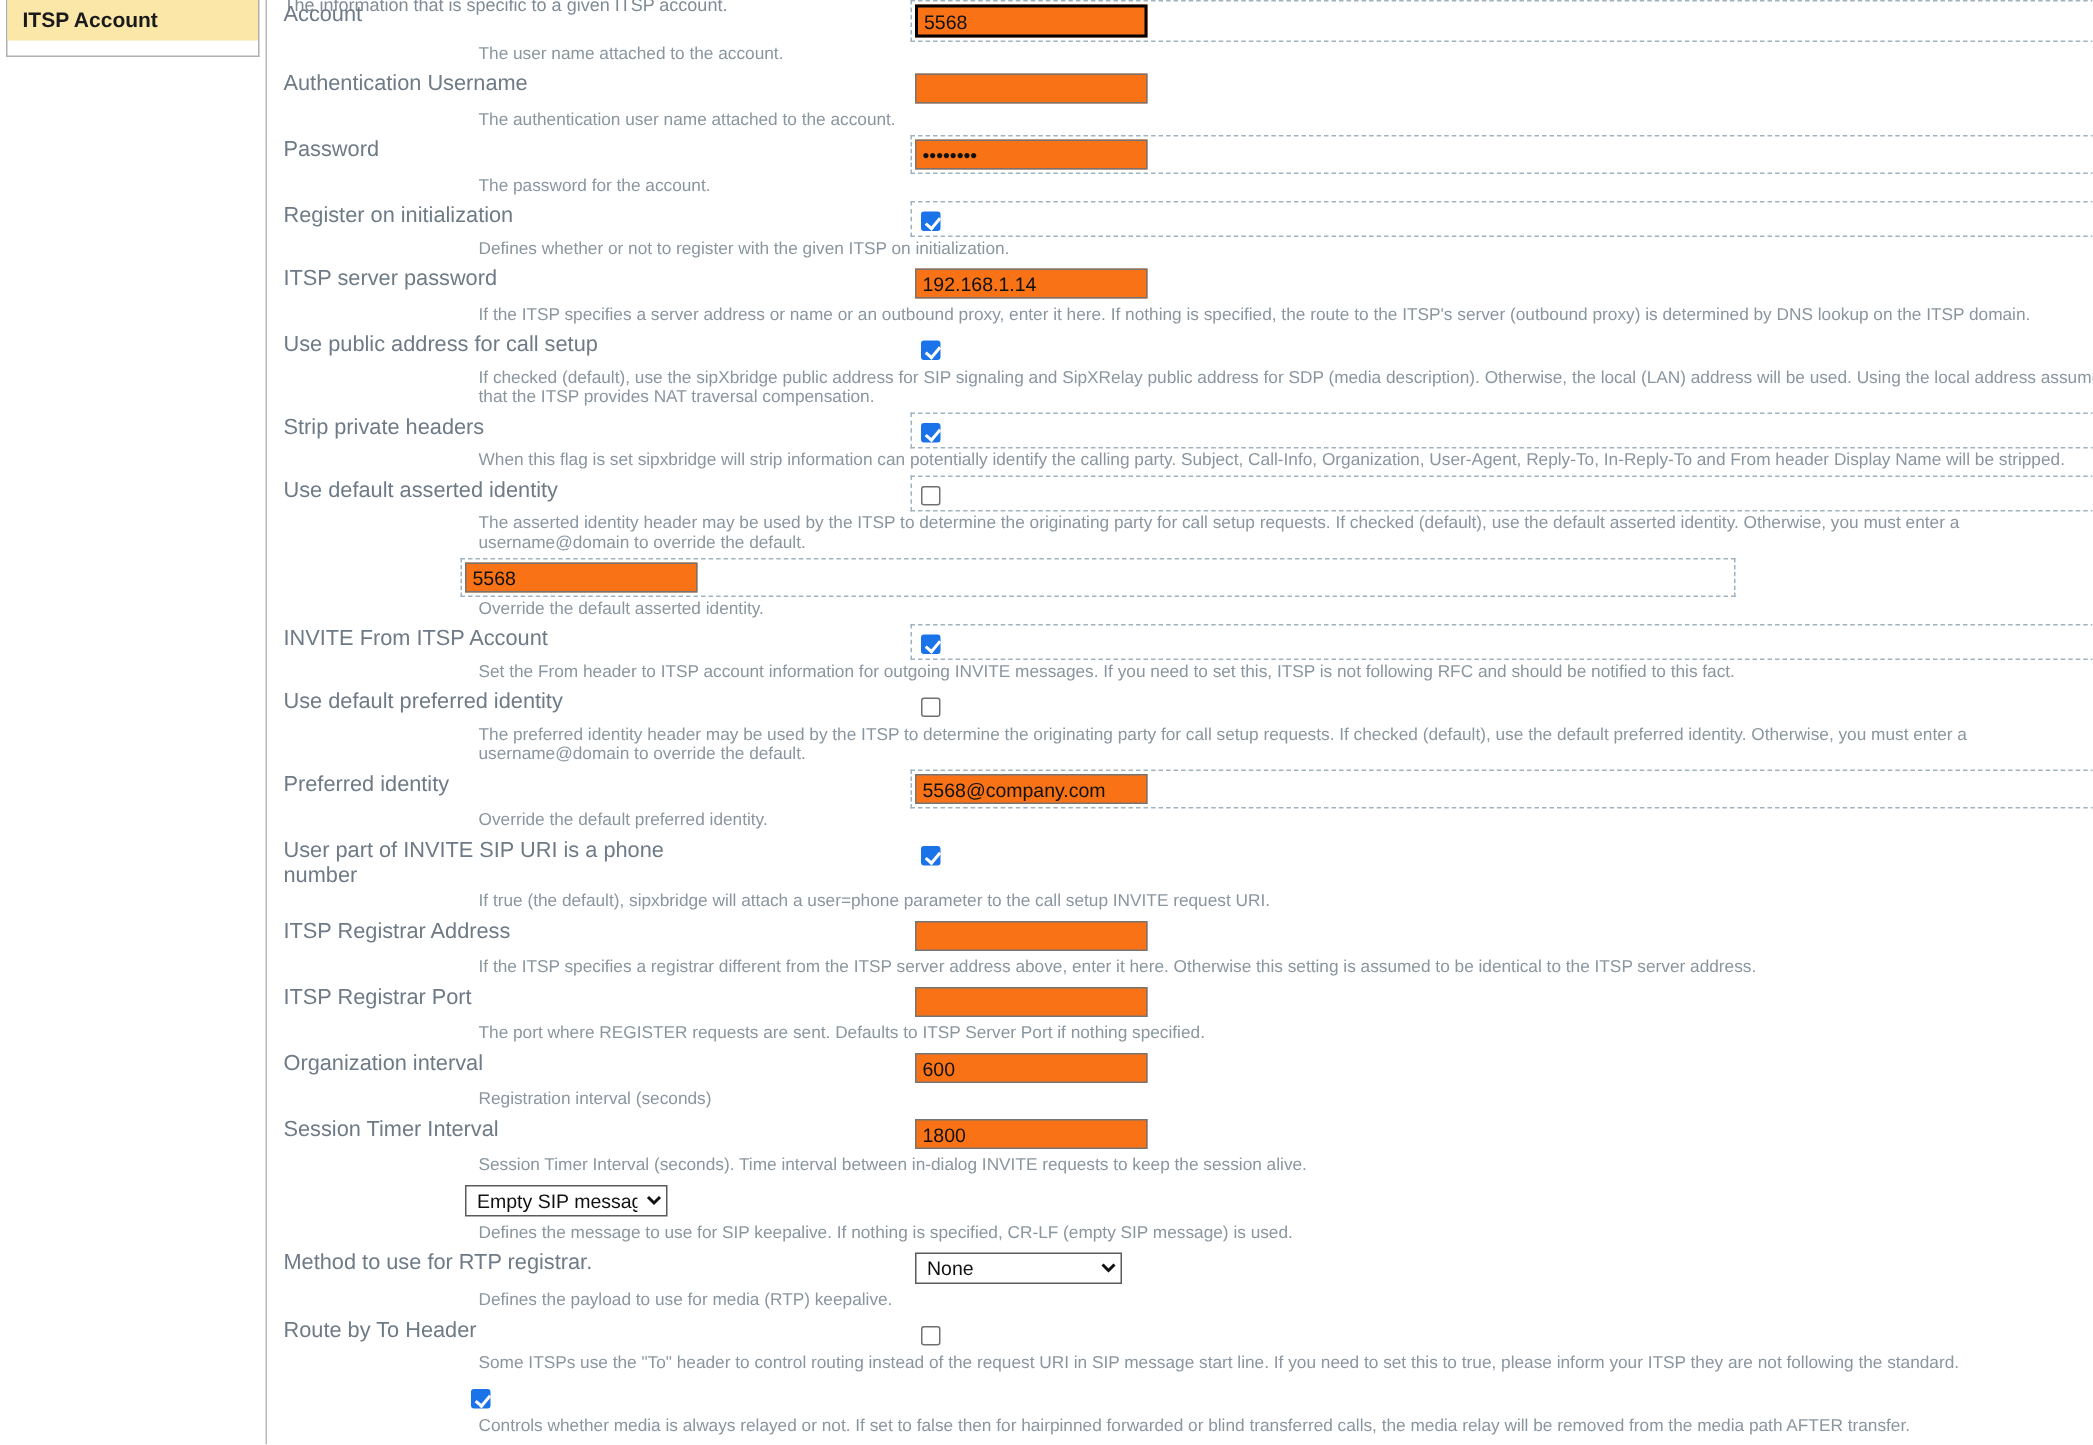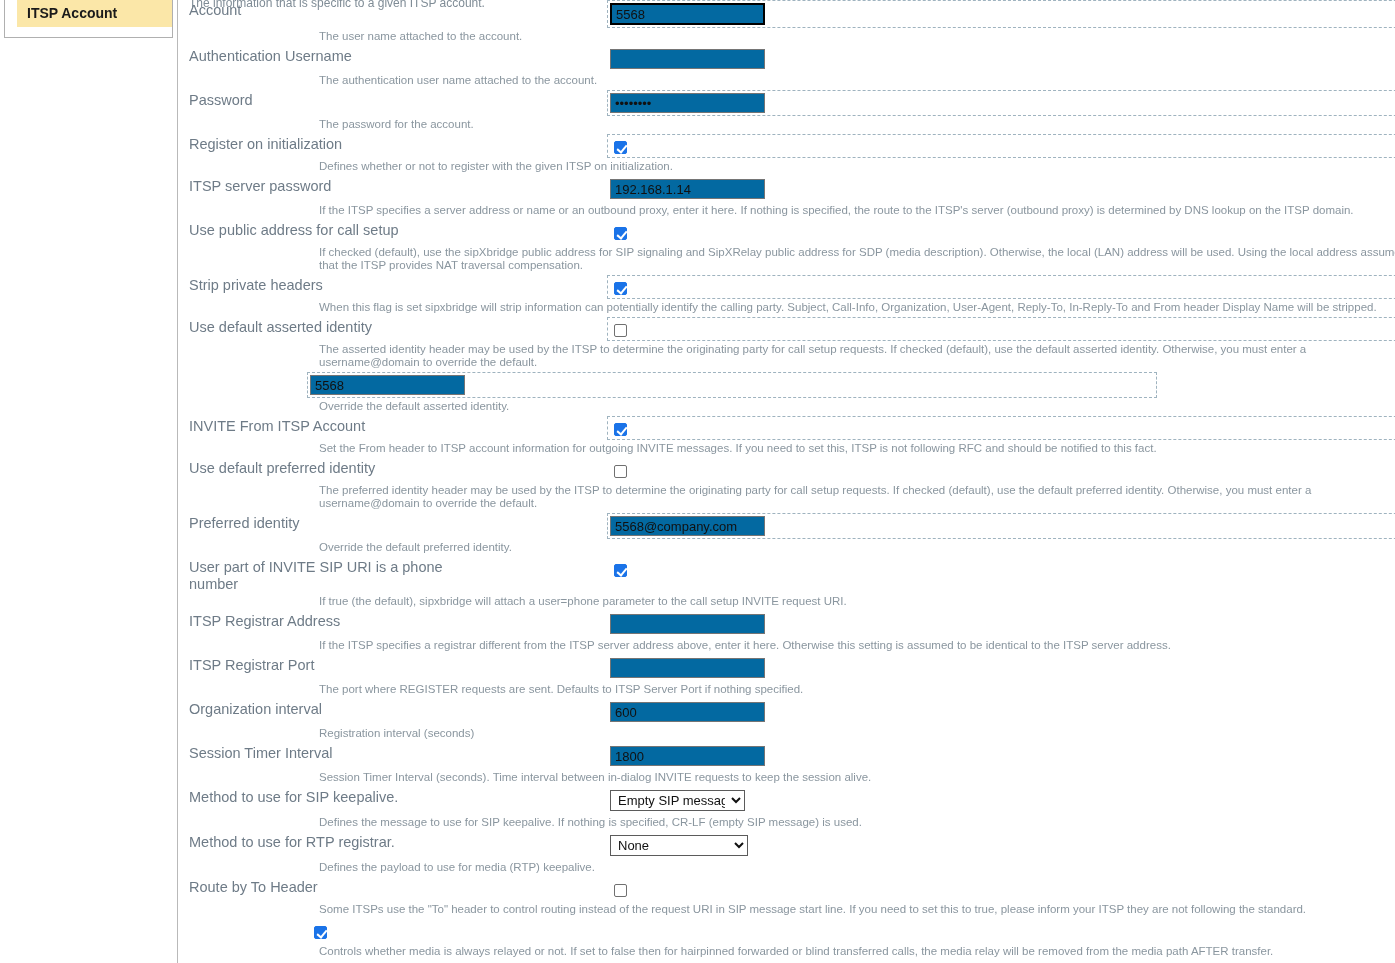--- a/index.html
+++ b/index.html
@@ -25,21 +25,20 @@
     background: #ffffff;
     padding: 0;
     position: relative;
   }
   .sidebar-box {
     margin: 0 4px 0 4px;
     border: 1px solid #b0b0b0;
     border-top: none;
     background: #ffffff;
     padding-bottom: 10px;
-    padding-left: 12px;
   }
   .sidebar-item {
     background: #fbe7a8;
     font-size: 14px;
     font-weight: bold;
     color: #1a1a1a;
     padding: 6px 10px 7px 10px;
     line-height: 14px;
     white-space: nowrap;
   }
@@ -100,21 +99,21 @@
     padding: 2px 2px 2px 2px;
     min-height: 22px;
   }
 
   input[type="text"], input[type="password"] {
     font-family: "Liberation Sans", sans-serif;
     font-size: 13px;
     color: #111;
     height: 20px;
     border: 1px solid #757575;
-    background: #0369a1;
+    background: #f97316;
     padding: 1px 4px;
     outline: none;
   }
   input.w155 { width: 155px; }
   input.focused {
     border: 2px solid #000000;
     height: 22px;
   }
 
   .cb {
@@ -301,21 +300,20 @@
         </div>
         <div class="hint">Registration interval (seconds)</div>
         <div class="row">
           <div class="label">Session Timer Interval</div>
           <div class="ctrl">
             <div class="nohl"><input type="text" class="w155" value="1800" style=""></div>
           </div>
         </div>
         <div class="hint">Session Timer Interval (seconds). Time interval between in-dialog INVITE requests to keep the session alive.</div>
         <div class="row">
-          <div class="label">Method to use for SIP keepalive.</div>
           <div class="ctrl">
             <div class="nohl"><select class="narrow"><option>Empty SIP message</option><option>Double CR-LF</option><option>Use OPTIONS</option><option>Use REGISTER</option></select></div>
           </div>
         </div>
         <div class="hint">Defines the message to use for SIP keepalive. If nothing is specified, CR-LF (empty SIP message) is used.</div>
         <div class="row">
           <div class="label">Method to use for RTP registrar.</div>
           <div class="ctrl">
             <div class="nohl"><select class="wide"><option>None</option><option>Use Blank RTP packets</option><option>Use CNG packets</option></select></div>
           </div>

